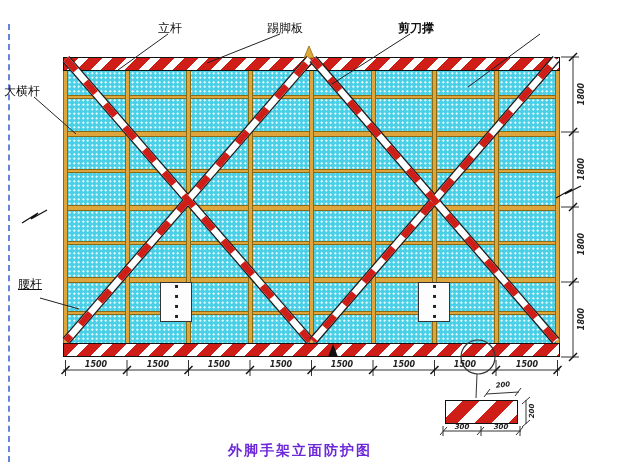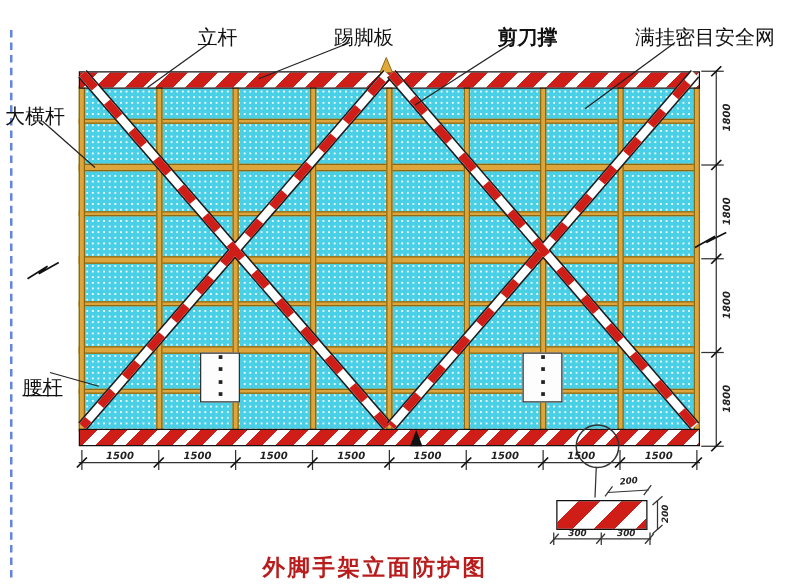--- a/index.html
+++ b/index.html
@@ -20,31 +20,31 @@
         border:1.5px solid #111;
         background:repeating-linear-gradient(135deg,var(--red) 0 10px,#ffffff 10px 17px);}
   .band.top{top:57px;} .band.bottom{top:343px;}
   
   .placard{position:absolute;width:30px;height:38px;background:#fdfdfd;border:1px solid #333;z-index:6;
            display:flex;align-items:center;justify-content:center;}
   .placard span{writing-mode:vertical-rl;font-size:6px;letter-spacing:3px;color:#222;line-height:1;}
   
   .overlay{position:absolute;left:0;top:0;z-index:8;}
   
-  .callout{position:absolute;font-size:16px;color:#111;z-index:10;white-space:nowrap;}
+  .callout{position:absolute;font-size:12px;color:#111;z-index:10;white-space:nowrap;}
   .dim-h{position:absolute;width:30px;text-align:center;font-size:8px;font-style:italic;
          font-weight:600;color:#222;z-index:10;}
   .dim-v{position:absolute;width:30px;height:10px;text-align:center;font-size:8px;font-style:italic;
          font-weight:600;color:#222;transform:rotate(-90deg);z-index:10;}
   .dim-s{position:absolute;text-align:center;font-size:7px;font-style:italic;font-weight:600;color:#222;z-index:10;}
   .detail-rect{position:absolute;left:445px;top:400px;width:73px;height:24px;z-index:9;box-sizing:border-box;
                border:1.2px solid #111;
                background:repeating-linear-gradient(135deg,#ffffff 0 12px,var(--red) 12px 24px);}
   .title{position:absolute;left:180px;top:442px;width:240px;text-align:center;
-         font-size:18px;font-weight:bold;letter-spacing:2px;color:#b91c1c;z-index:10;}
+         font-size:14px;font-weight:bold;letter-spacing:2px;color:#6d28d9;z-index:10;}
 </style>
 </head>
 <body>
 
 <div class="stage">
 
   <div class="edge-dash"></div>
 
   <div class="mesh"></div>
 
@@ -170,24 +170,23 @@
         <line x1="481" y1="426" x2="481" y2="436"></line>
       <line x1="520" y1="426" x2="520" y2="436"></line>
     </g>
   </svg>
 
   <div class="detail-rect"></div>
 
   <div class="callout" style="left:158px;top:20px;">立杆</div>
   <div class="callout" style="left:267px;top:20px;">踢脚板</div>
   <div class="callout" style="left:398px;top:20px;font-weight:bold;">剪刀撑</div>
-  <div class="callout" style="left:508px;top:20px;">满挂密目安全网</div>
 
   <div class="callout" style="left:4px;top:83px;">大横杆</div>
-  <div class="callout" style="left:18px;top:300px;text-decoration:underline;">腰杆</div>
+  <div class="callout" style="left:18px;top:276px;text-decoration:underline;">腰杆</div>
 
   <span class="dim-h" style="left:81px;top:360px;">1500</span>
   <span class="dim-h" style="left:143px;top:360px;">1500</span>
   <span class="dim-h" style="left:204px;top:360px;">1500</span>
   <span class="dim-h" style="left:266px;top:360px;">1500</span>
   <span class="dim-h" style="left:327px;top:360px;">1500</span>
   <span class="dim-h" style="left:389px;top:360px;">1500</span>
   <span class="dim-h" style="left:450px;top:360px;">1500</span>
   <span class="dim-h" style="left:512px;top:360px;">1500</span>
 

